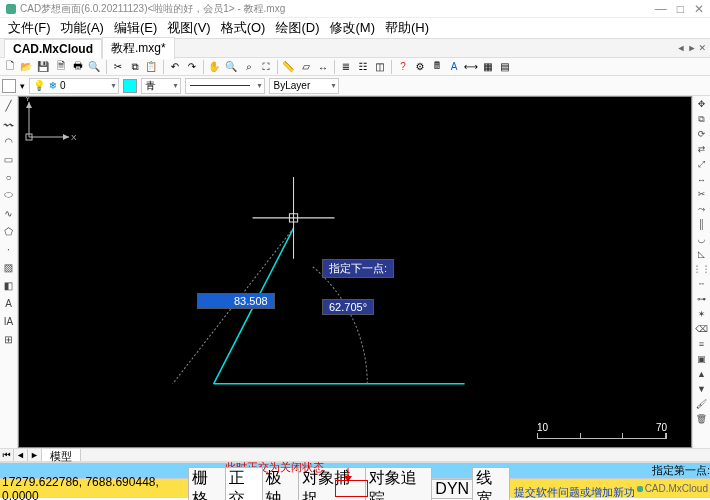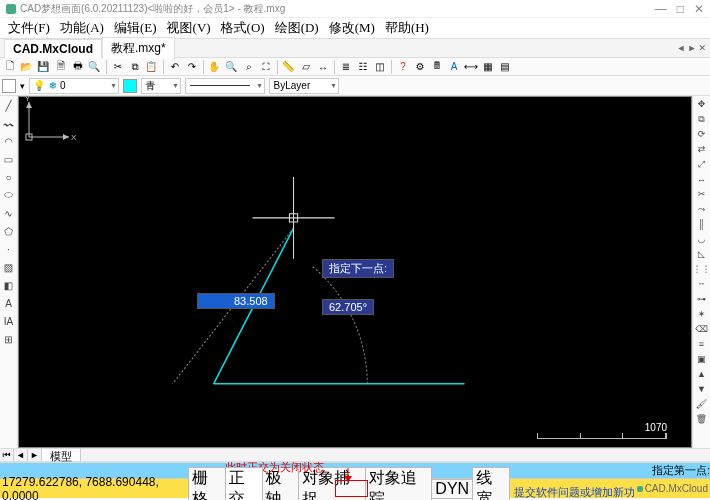--- a/index.html
+++ b/index.html
@@ -4,21 +4,21 @@
 <style>
   * { box-sizing: border-box; margin: 0; padding: 0; font-family: "Microsoft YaHei", Arial, sans-serif; }
   body { width: 710px; height: 500px; background: #fff; overflow: hidden; position: relative; font-size: 11px; }
   
   .titlebar { height: 18px; background: #fff; display: flex; align-items: center; padding: 0 6px; color: #888; font-size: 10px; border-bottom: 1px solid #eee; }
   .titlebar .logo { width: 10px; height: 10px; background: #4a8; border-radius: 2px; margin-right: 4px; }
   .titlebar .winbtns { margin-left: auto; display: flex; gap: 10px; color: #888; font-size: 12px; }
   .titlebar .winbtns span { cursor: pointer; }
   
   .menubar { height: 20px; padding: 0 4px; display: flex; align-items: center; gap: 2px; font-size: 13px; }
-  .menubar span { padding: 2px 4px; cursor: pointer; font-family: Liberation Serif, serif; }
+  .menubar span { padding: 2px 4px; cursor: pointer; }
   
   .tabbar { height: 20px; display: flex; align-items: center; background: #f4f4f4; border-top: 1px solid #ddd; border-bottom: 1px solid #ddd; padding: 0 4px; }
   .tabbar .tab { padding: 2px 8px; font-size: 12px; background: #fff; border: 1px solid #ddd; border-bottom: none; }
   .tabbar .tab:first-child { font-weight: bold; }
   .tabbar .tabnav { margin-left: auto; display: flex; gap: 2px; font-size: 9px; color: #666; }
   
   .toolbar { height: 18px; display: flex; align-items: center; padding: 1px 2px; gap: 1px; border-bottom: 1px solid #ddd; background: #fafafa; }
   .toolbar .tbtn { width: 16px; height: 16px; display: flex; align-items: center; justify-content: center; font-size: 10px; cursor: pointer; border: 1px solid transparent; }
   .toolbar .sep { width: 1px; height: 14px; background: #ccc; margin: 0 2px; }
   
@@ -38,21 +38,21 @@
   .canvas svg { position: absolute; inset: 0; }
   
   .dimbox { position: absolute; background: #2b3a8f; color: #fff; font-size: 11px; padding: 1px 6px; border: 1px solid #555; }
   .dimbox.selected { background: #1a5fd0; padding-left: 36px; }
   .tipbox { position: absolute; background: #2b3a8f; color: #fff; font-size: 11px; padding: 1px 6px; border: 1px solid #555; }
   
   .ucs { position: absolute; left: 10px; bottom: 10px; width: 60px; height: 50px; }
   .scale { position: absolute; right: 24px; bottom: 8px; color: #fff; font-size: 10px; }
   .scale-line { width: 130px; height: 6px; border: 1px solid #bbb; border-top:none; display: flex; }
   .scale-line div { flex:1; border-right:1px solid #bbb; }
-  .scale-labels { display:flex; justify-content:flex-end; width:130px; }
+  .scale-labels { display:flex; justify-content:space-between; width:130px; }
   
   .scrollwrap { height: 14px; display:flex; background:#f4f4f4; border-top:1px solid #ddd; border-bottom:1px solid #ddd; }
   .scrollwrap .navbtn { width:14px; text-align:center; font-size:9px; border-right:1px solid #ccc; display:flex; align-items:center; justify-content:center; cursor:pointer; }
   .scrollwrap .modeltab { padding: 0 8px; background:#fff; font-size:11px; border-right:1px solid #ccc; }
   .scrollwrap .hscroll { flex:1; }
   
   .annotation { position: absolute; color: #d00; font-size: 11px; }
   
   .cmdbar { height: 16px; display:flex; align-items:center; border-top:1px solid #ddd; font-size: 11px; background:#7dd3fc; padding-left:2px;justify-content:flex-end; }
   

